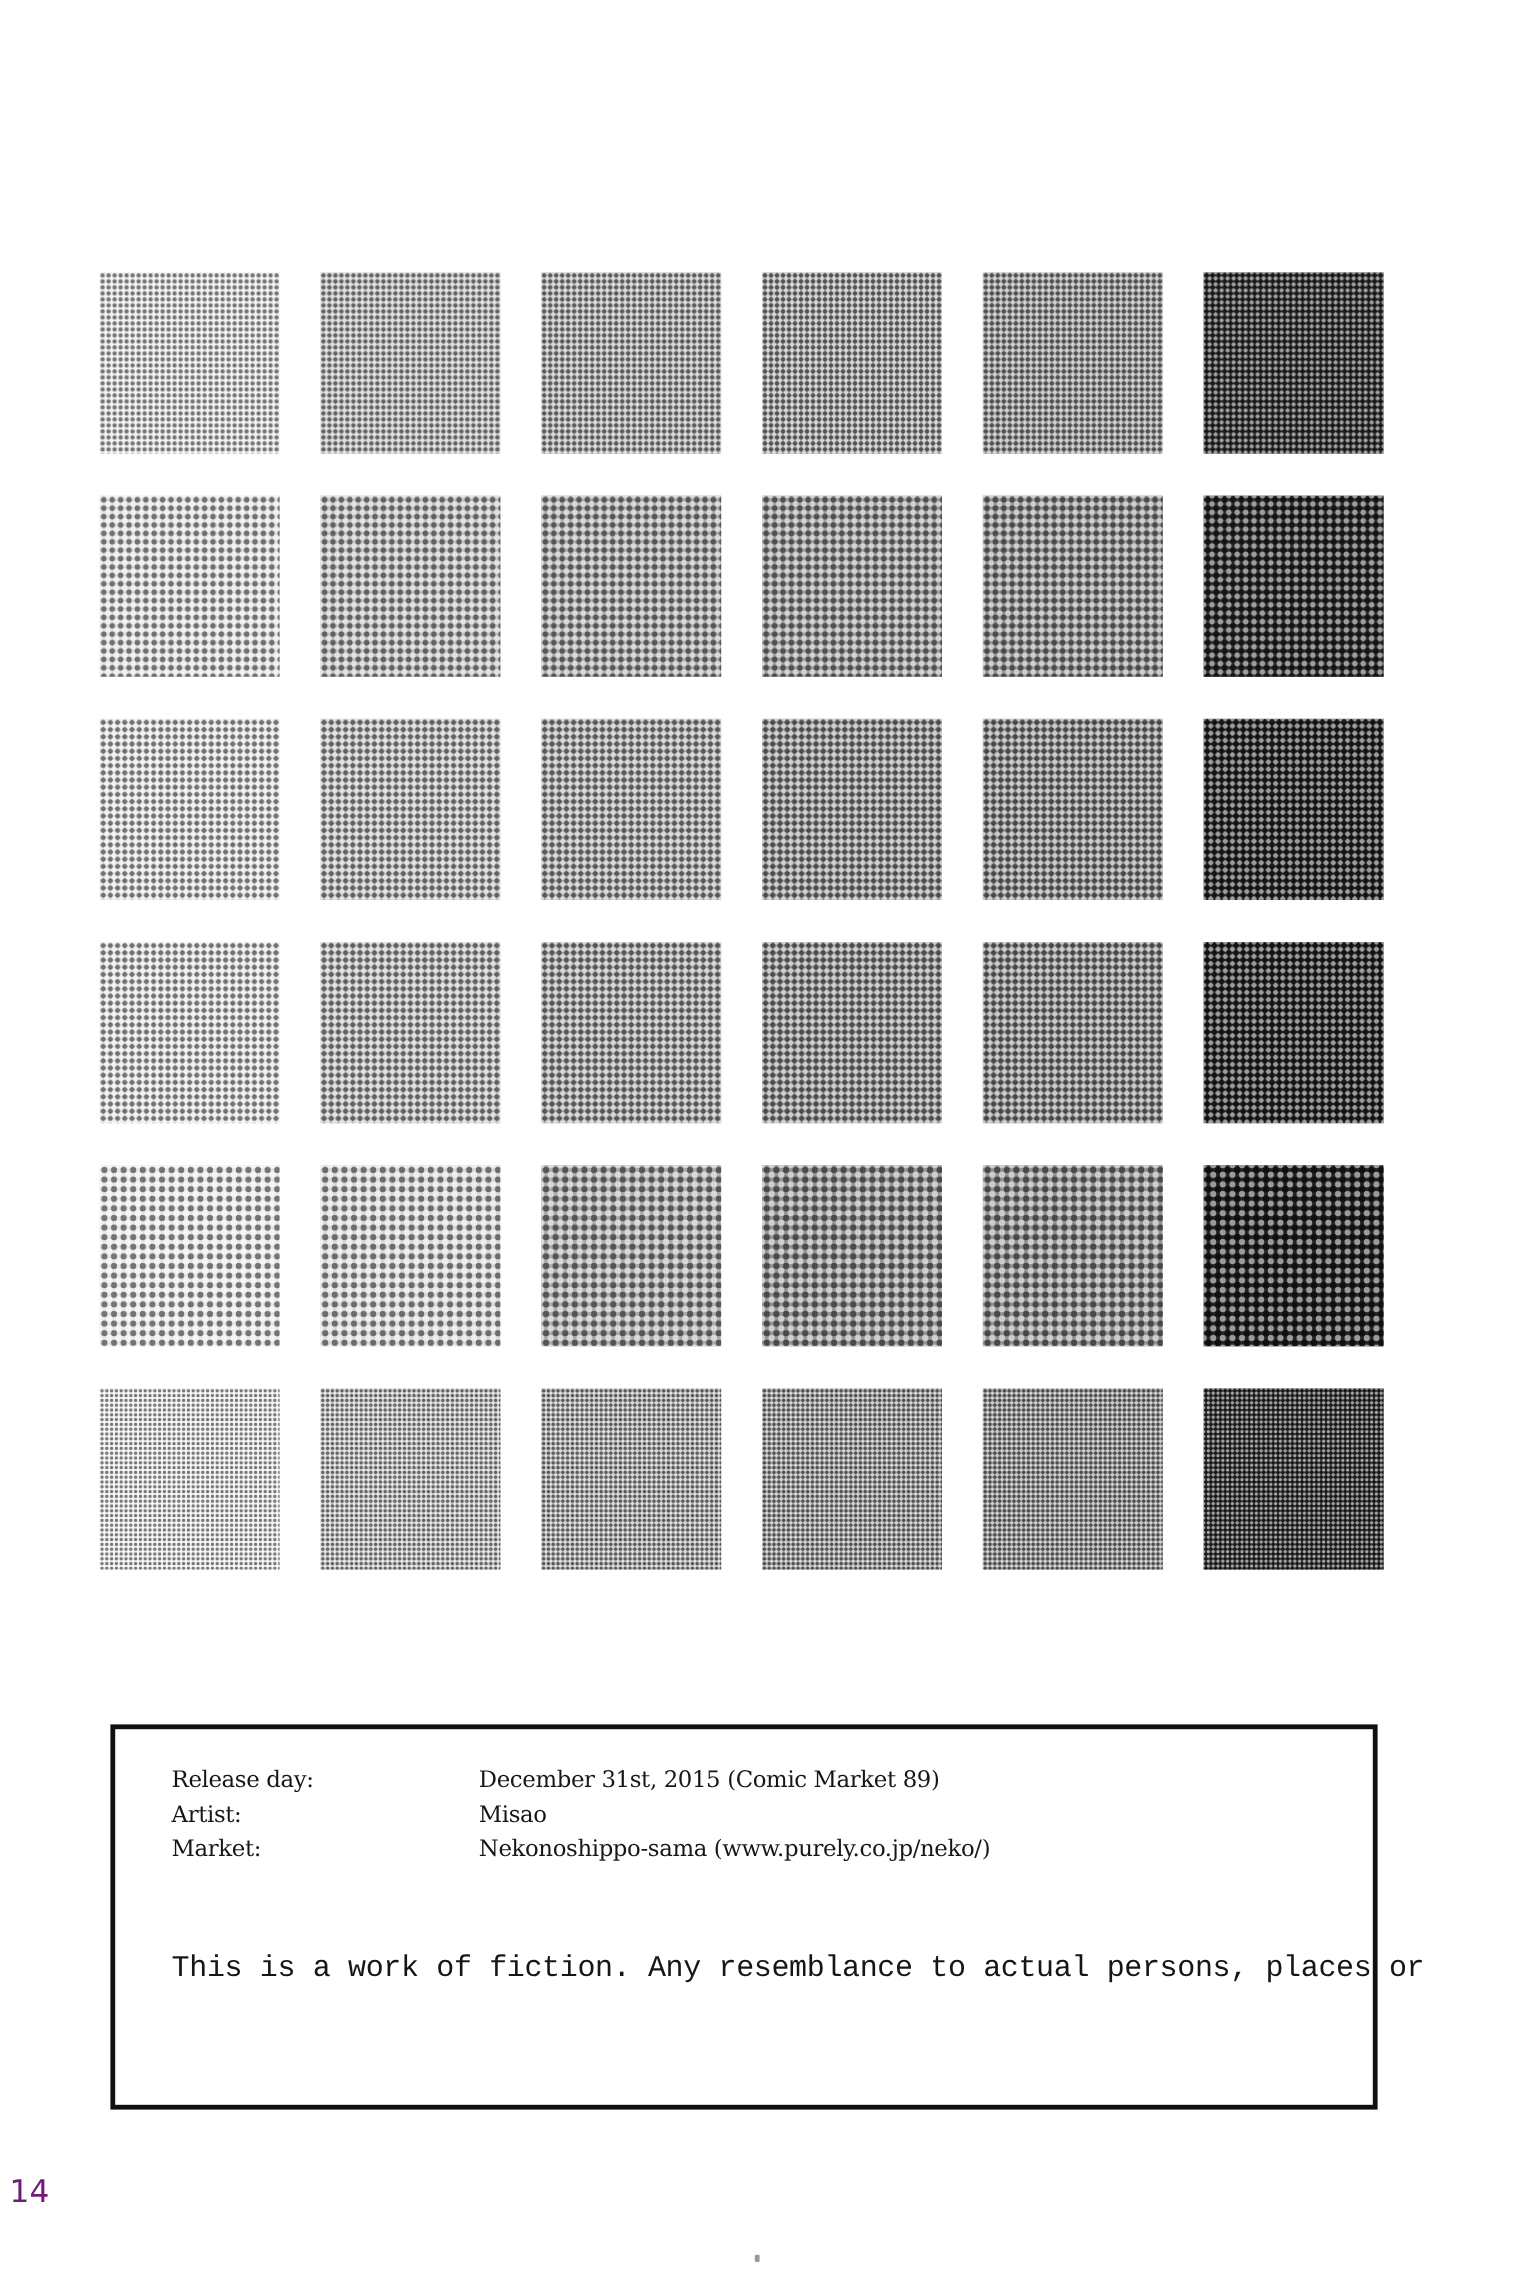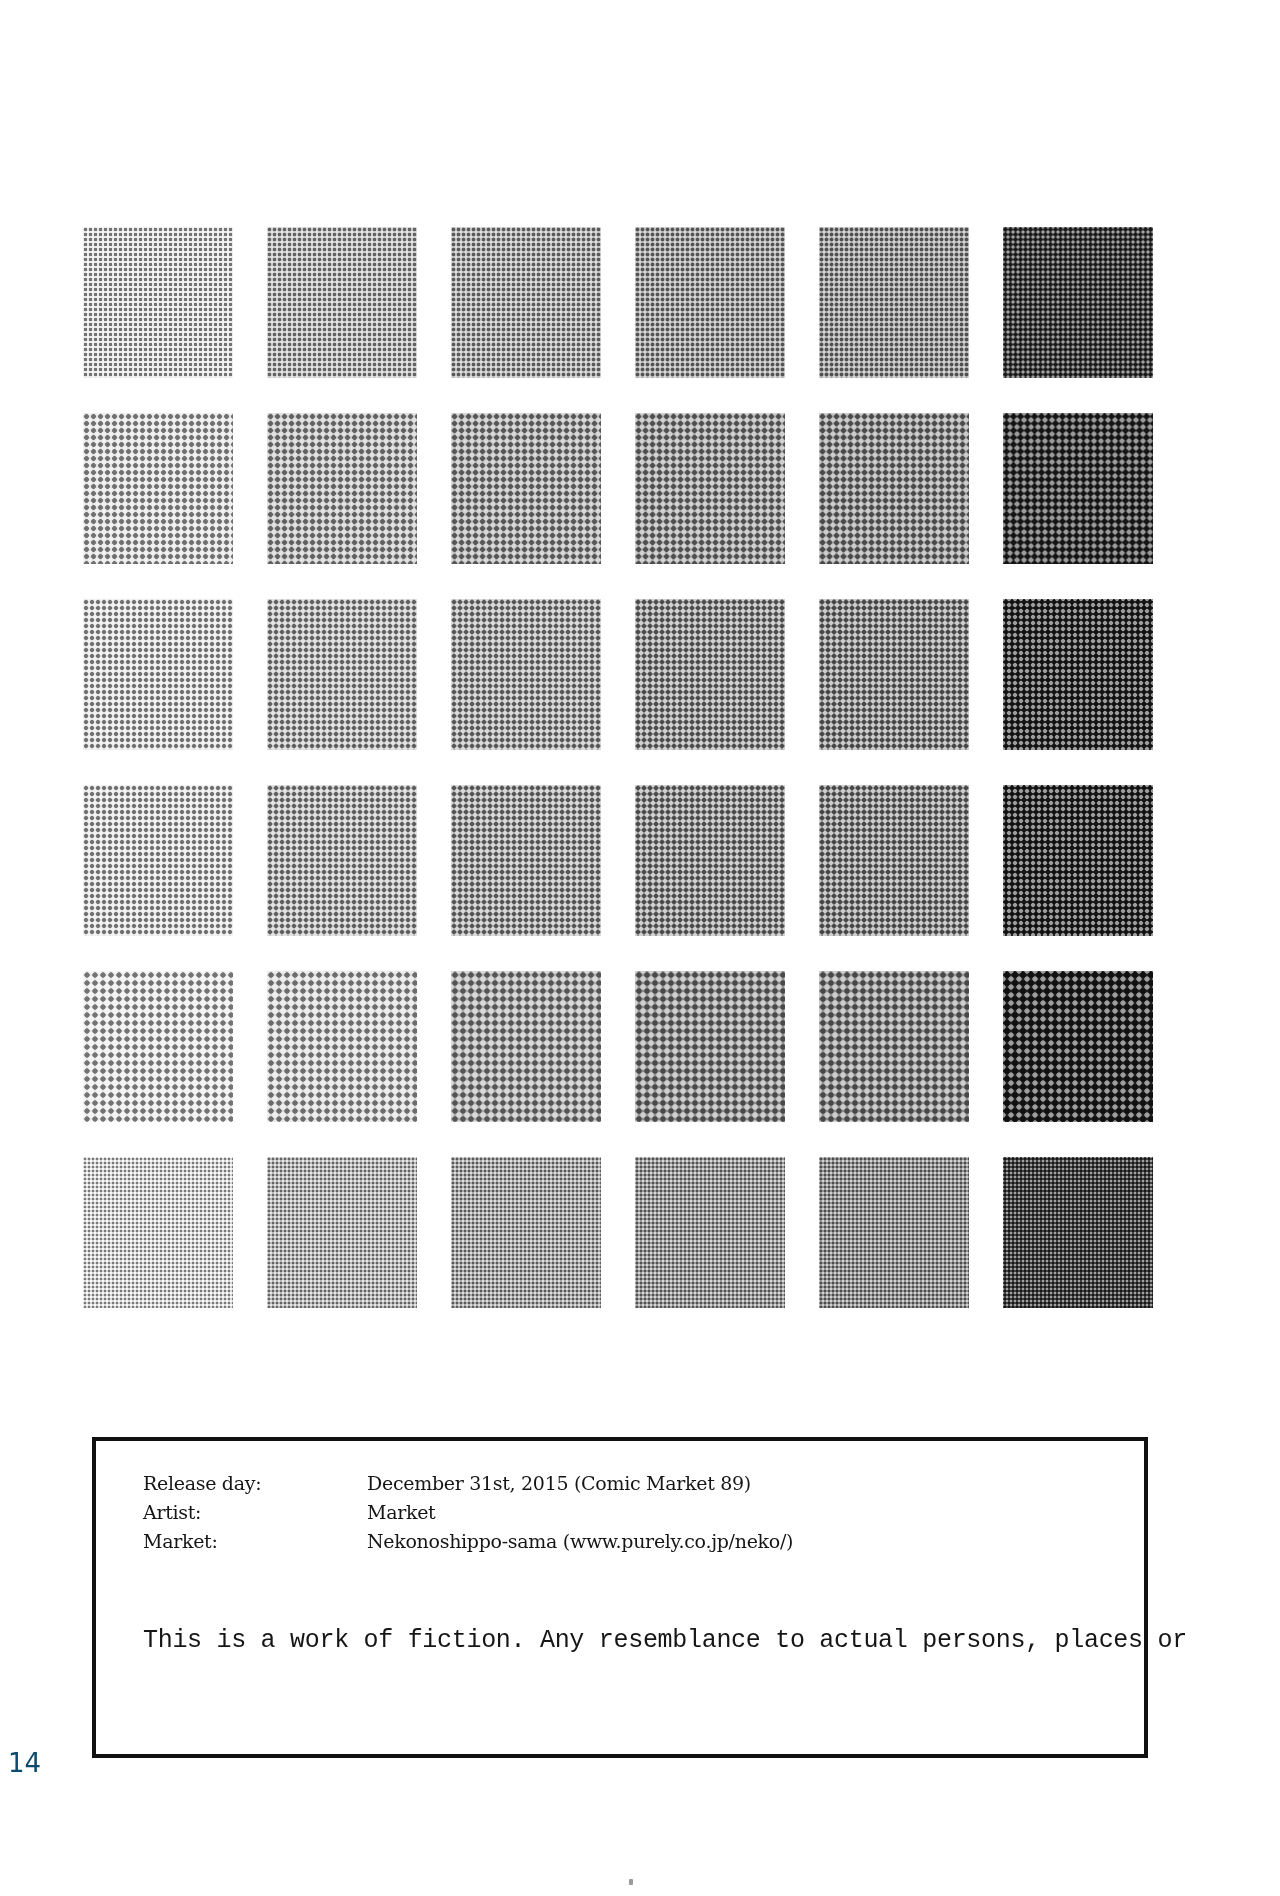--- a/index.html
+++ b/index.html
@@ -49,40 +49,40 @@
     line-height: 29px;
     letter-spacing: -0.3px;
     white-space: nowrap;
   }
   .credit-row { display: flex; }
   .credit-label {
     display: inline-block;
     width: 224px;
     flex: 0 0 224px;
   }
-  .credit-value { display: inline-block; }
+  .credit-value { display: inline-block; margin-left: 32px; }
   .disclaimer {
     position: absolute;
     left: 47px;
     top: 185px;
     font-size: 25px;
     line-height: 29px;
     letter-spacing: -0.3px;
     white-space: nowrap;
     font-family: Liberation Mono, monospace;
   }
   .disclaimer-line { display: block; }
   
   .page-number {
     position: absolute;
     left: 8px;
-    top: 1748px;
+    top: 1812px;
     font-family: "DejaVu Sans", sans-serif;
     font-size: 26px;
-    color: #0c4a6e;
+    color: #701a75;
   }
   
   .speck {
     position: absolute;
     left: 629px;
     top: 1879px;
     width: 4px;
     height: 6px;
     background: #9a9a9a;
     border-radius: 1px;
@@ -133,21 +133,21 @@
     </div>
 
   <div class="colophon-box">
     <div class="credits">
         <div class="credit-row">
           <span class="credit-label">Release day:</span>
           <span class="credit-value">December 31st, 2015 (Comic Market 89)</span>
         </div>
         <div class="credit-row">
           <span class="credit-label">Artist:</span>
-          <span class="credit-value">Market</span>
+          <span class="credit-value">Misao</span>
         </div>
         <div class="credit-row">
           <span class="credit-label">Market:</span>
           <span class="credit-value">Nekonoshippo-sama (www.purely.co.jp/neko/)</span>
         </div>
       </div>
     <div class="disclaimer">
         <span class="disclaimer-line">This is a work of fiction. Any resemblance to actual persons, places or</span>
       </div>
   </div>

